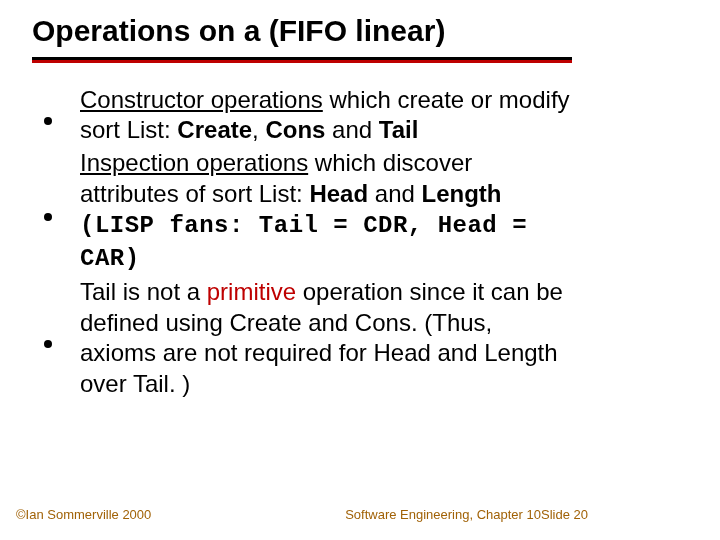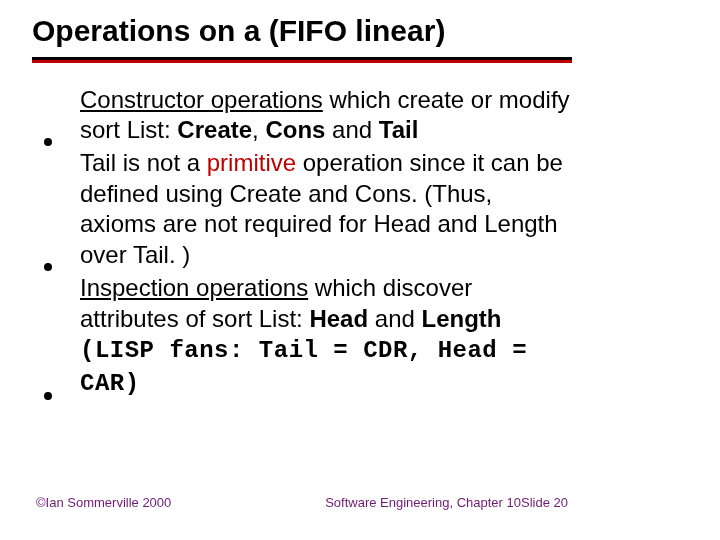--- a/index.html
+++ b/index.html
@@ -2,28 +2,28 @@
 <html><head>
 <meta charset="utf-8">
 <style>
   * { margin: 0; padding: 0; box-sizing: border-box; }
   html, body { width: 720px; height: 540px; background: #fff; font-family: Arial, Helvetica, sans-serif; }
   .slide { width: 604px; height: 540px; position: relative; padding: 14px 32px 0 32px; }
   .title { font-size: 30px; font-weight: bold; line-height: 1.15; color: #000; }
   .rule-dark { height: 3px; background: #000; margin-top: 8px; }
   .rule-red  { height: 3px; background: #be0000; }
   .body { margin-top: 22px; padding-left: 6px; }
-  .item { display: flex; align-items: flex-end; margin-bottom: 2px; }
+  .item { display: flex; align-items: center; margin-bottom: 2px; }
   .dot { width: 8px; height: 8px; border-radius: 50%; background: #000; flex: 0 0 8px; margin-top: 12px; margin-right: 28px; margin-left: 6px; }
   .itxt { font-size: 24px; line-height: 1.28; color: #000; flex: 1; }
   .itxt .u { text-decoration: underline; }
   .itxt .b { font-weight: bold; }
   .itxt .mono { font-family: "Courier New", Courier, monospace; font-weight: bold; letter-spacing: 0.5px; }
   .itxt .prim { color: #be0000; }
-  .footer { position: absolute; left: 0; right: 0; bottom: 30px; padding: 0 36px; display: flex; justify-content: space-between; align-items: baseline; font-size: 13px; color: #701a75; }
+  .footer { position: absolute; left: 0; right: 0; bottom: 18px; padding: 0 16px; display: flex; justify-content: space-between; align-items: baseline; font-size: 13px; color: #a16207; }
   .footer .c { text-align: right; flex: 1; }
   .footer .l { flex: 0 0 auto; }
   .footer .r { flex: 0 0 auto; margin-top: 48px; }
 </style>
 </head>
 <body>
 
 <div class="slide">
   <div class="title">
     <span>Operations on a (FIFO linear)</span><br>
@@ -36,29 +36,29 @@
     <div class="item">
       <div class="dot"></div>
       <div class="itxt">
         <span class="u">Constructor operations</span><span> which create or modify sort List:  </span><span class="b">Create</span><span>, </span><span class="b">Cons</span><span> and </span><span class="b">Tail</span>
       </div>
     </div>
 
     <div class="item">
       <div class="dot"></div>
       <div class="itxt">
-        <span>Tail is not a </span><span class="prim">primitive</span><span> operation since it can be defined using Create and Cons. (Thus, axioms are not required for Head and Length over Tail. )</span>
+        <span class="u">Inspection operations</span><span> which discover attributes of sort List:  </span><span class="b">Head</span><span> and </span><span class="b">Length</span><br>
+        <span class="mono">(LISP fans: Tail = CDR, Head = CAR)</span>
       </div>
     </div>
 
     <div class="item">
       <div class="dot"></div>
       <div class="itxt">
-        <span class="u">Inspection operations</span><span> which discover attributes of sort List:  </span><span class="b">Head</span><span> and </span><span class="b">Length</span><br>
-        <span class="mono">(LISP fans: Tail = CDR, Head = CAR)</span>
+        <span>Tail is not a </span><span class="prim">primitive</span><span> operation since it can be defined using Create and Cons. (Thus, axioms are not required for Head and Length over Tail. )</span>
       </div>
     </div>
 
   </div>
 
   <div class="footer">
     <div class="l">©Ian Sommerville 2000</div>
     <div class="c">Software Engineering, Chapter 10</div>
     <div class="r">Slide  20</div>
   </div>

